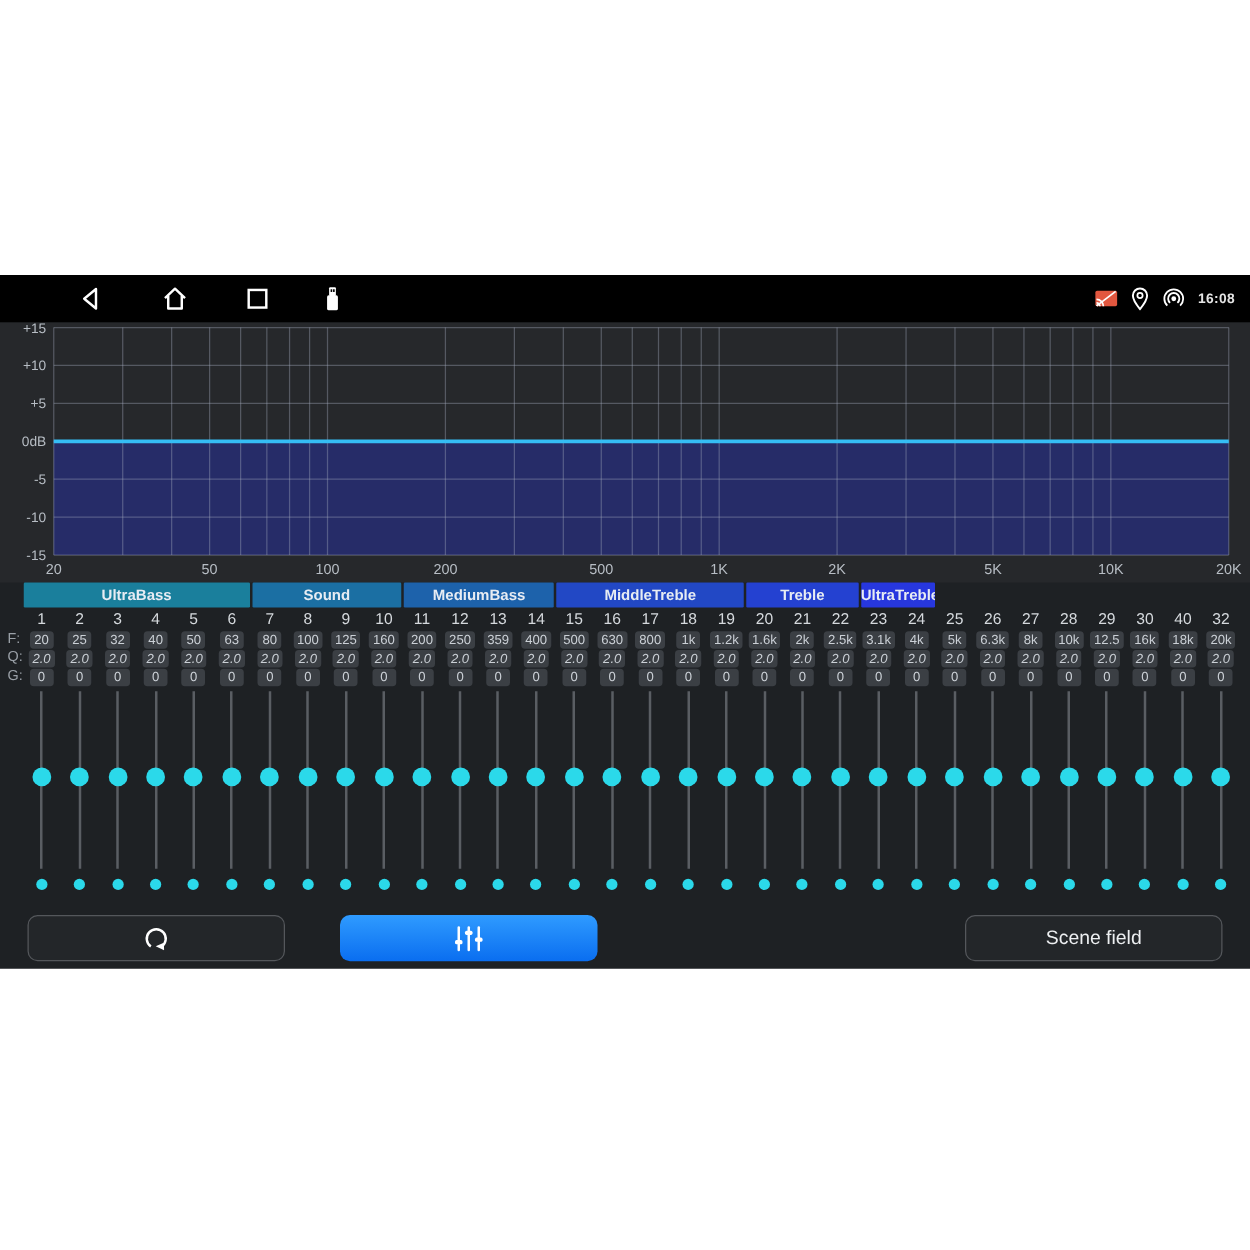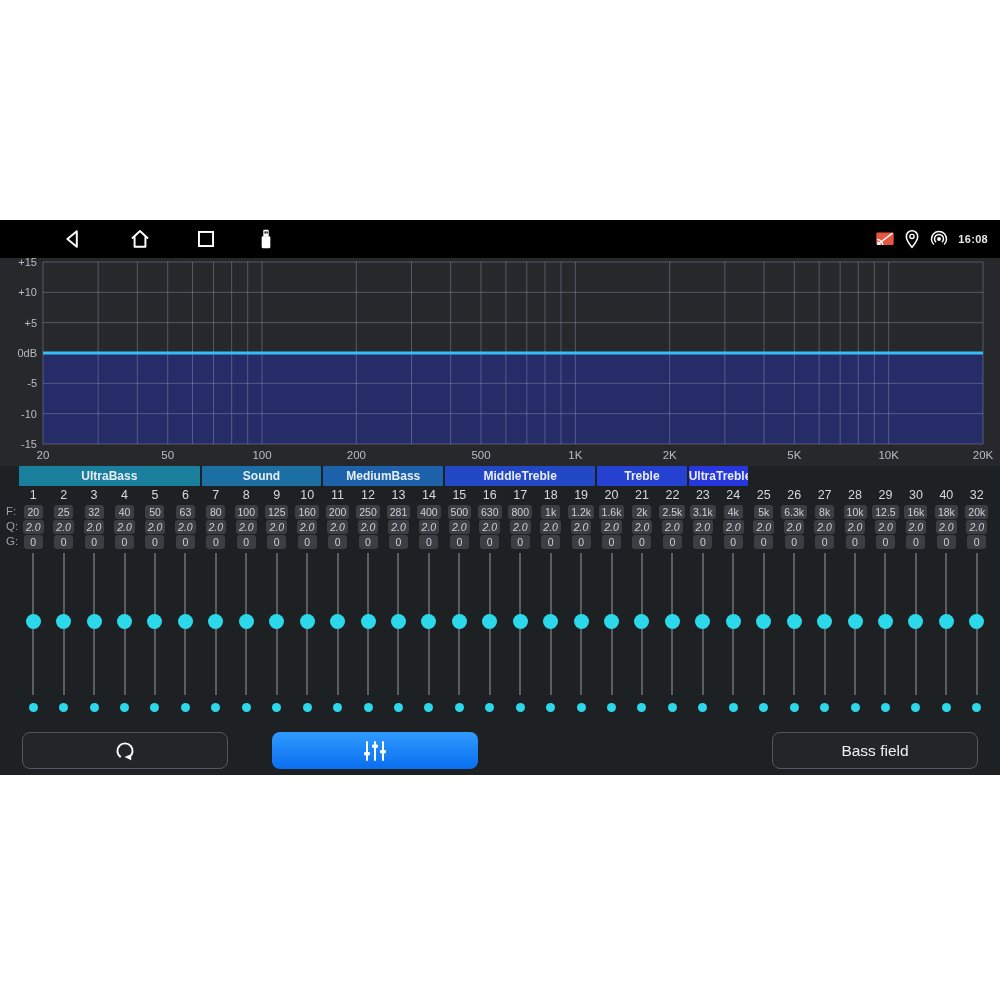--- a/index.html
+++ b/index.html
@@ -286,21 +286,21 @@
       <div class="cell">
         <div class="pill">160</div>
       </div>
       <div class="cell">
         <div class="pill">200</div>
       </div>
       <div class="cell">
         <div class="pill">250</div>
       </div>
       <div class="cell">
-        <div class="pill">281</div>
+        <div class="pill">359</div>
       </div>
       <div class="cell">
         <div class="pill">400</div>
       </div>
       <div class="cell">
         <div class="pill">500</div>
       </div>
       <div class="cell">
         <div class="pill">630</div>
       </div>
@@ -795,15 +795,15 @@
           <line x1="22" y1="3" x2="22" y2="21"></line>
       </g>
       <g fill="#fff">
         <rect x="3" y="13" width="6" height="3.4" rx="1.3"></rect>
         <rect x="11" y="5.5" width="6" height="3.4" rx="1.3"></rect>
         <rect x="19" y="11" width="6" height="3.4" rx="1.3"></rect>
       </g>
     </svg>
   </div>
   <div class="btn" id="btn-sound">
-    <span>Bass field</span>
+    <span>Scene field</span>
   </div>
 </div>
 
 </body></html>

